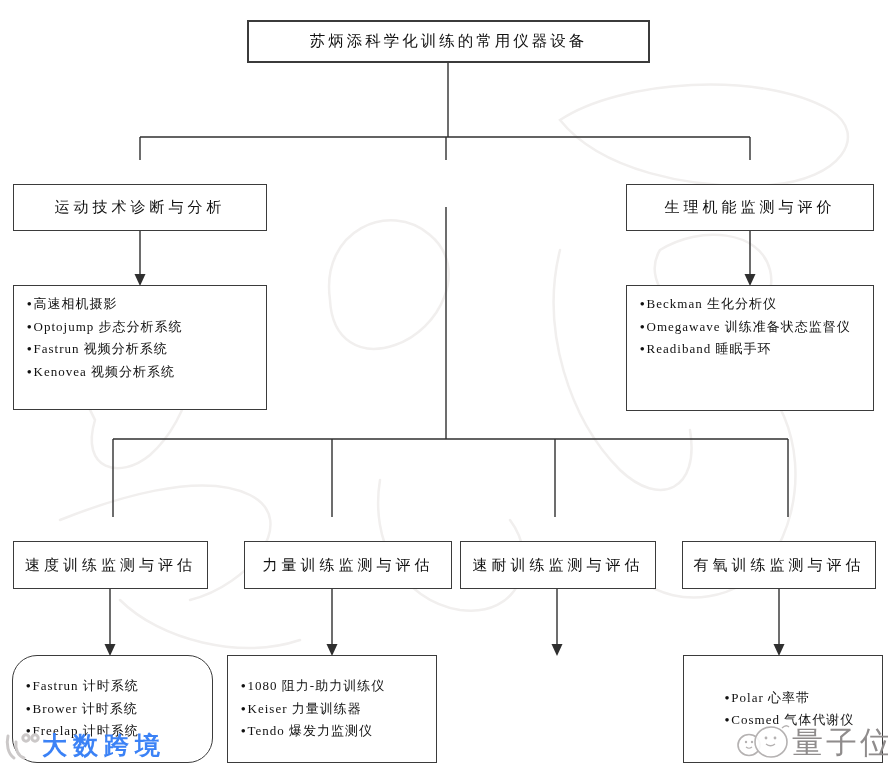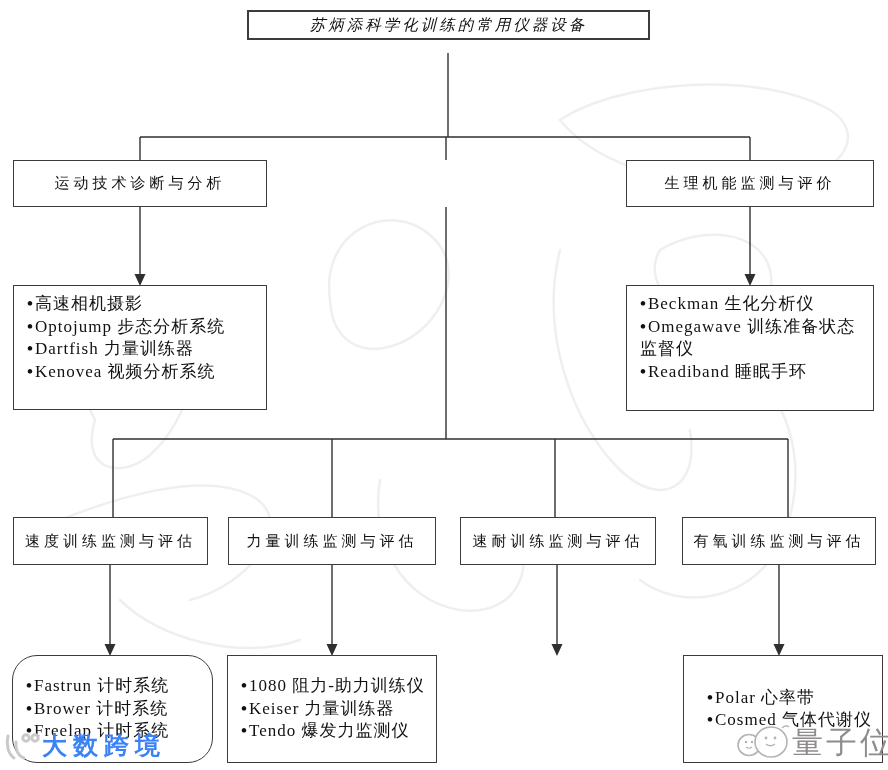--- a/index.html
+++ b/index.html
@@ -8,24 +8,24 @@
     font-family:"Liberation Serif","DejaVu Serif",serif;color:#111111;overflow:hidden;
   }
   svg.layer{position:absolute;left:0;top:0;width:888px;height:770px;}
   #bg-squiggles{z-index:0;}
   #connectors{z-index:1;}
   .box{
     position:absolute;background:#ffffff;border:1.5px solid #3b3b3b;box-sizing:border-box;
     display:flex;align-items:center;justify-content:center;text-align:center;z-index:2;
   }
   .title-box{border-width:2px;font-size:15.5px;letter-spacing:3px;}
-  .hdr{font-size:15px;letter-spacing:4px;}
+  .hdr{font-size:15px;letter-spacing:4px;margin-top:24px;}
   .listbox{justify-content:flex-start;text-align:left;padding-left:13px;}
   .listbox.top{align-items:flex-start;padding-top:7px;}
-  .listbox ul{list-style:none;margin:0;padding:0;font-size:17px;line-height:22.5px;letter-spacing:1px;}
+  .listbox ul{list-style:none;margin:0;padding:0;font-size:13px;line-height:22.5px;letter-spacing:1px;}
   .listbox li::before{content:"\2022";margin-right:1px;font-weight:bold;}
   .wm{position:absolute;z-index:5;display:flex;align-items:center;
       font-family:"Liberation Sans","DejaVu Sans",sans-serif;white-space:nowrap;}
   .wm-left{left:2px;top:729px;color:#3b82f6;font-weight:bold;font-size:25px;letter-spacing:6px;}
   .wm-right{left:736px;top:714px;color:#8f8c8c;font-size:31px;letter-spacing:3px;align-items:flex-end;}
   .wm svg{display:block;}
 </style>
 </head>
 <body>
 
@@ -67,51 +67,51 @@
     <path d="M110,565 V644"></path>
     <polygon points="104.5,644 115.5,644 110,656" fill="#2f2f2f" stroke="none"></polygon>
     <path d="M332,565 V644"></path>
     <polygon points="326.5,644 337.5,644 332,656" fill="#2f2f2f" stroke="none"></polygon>
     <path d="M557,565 V644"></path>
     <polygon points="551.5,644 562.5,644 557,656" fill="#2f2f2f" stroke="none"></polygon>
     <path d="M779,565 V644"></path>
     <polygon points="773.5,644 784.5,644 779,656" fill="#2f2f2f" stroke="none"></polygon>
   </svg>
 
-  <div class="box title-box" style="left:247px;top:10px;width:403px;height:30px;font-style:italic;">
+  <div class="box title-box" style="left:247px;top:20px;width:403px;height:43px;">
     <span>苏炳添科学化训练的常用仪器设备</span>
   </div>
 
   <div class="box hdr" style="left:13px;top:160px;width:254px;height:47px;">
     <span>运动技术诊断与分析</span>
   </div>
   <div class="box hdr" style="left:626px;top:160px;width:248px;height:47px;">
     <span>生理机能监测与评价</span>
   </div>
 
   <div class="box listbox top" style="left:13px;top:285px;width:254px;height:125px;">
     <ul>
         <li>高速相机摄影</li>
         <li>Optojump 步态分析系统</li>
-        <li>Dartfish 力量训练器</li>
+        <li>Fastrun 视频分析系统</li>
         <li>Kenovea 视频分析系统</li>
       </ul>
   </div>
   <div class="box listbox top" style="left:626px;top:285px;width:248px;height:126px;">
     <ul>
         <li>Beckman 生化分析仪</li>
         <li>Omegawave 训练准备状态监督仪</li>
         <li>Readiband 睡眠手环</li>
       </ul>
   </div>
 
   <div class="box hdr" style="left:13px;top:517px;width:195px;height:48px;font-family:Liberation Mono, monospace;">
     <span>速度训练监测与评估</span>
   </div>
-  <div class="box hdr" style="left:228px;top:517px;width:208px;height:48px;">
+  <div class="box hdr" style="left:244px;top:517px;width:208px;height:48px;">
     <span>力量训练监测与评估</span>
   </div>
   <div class="box hdr" style="left:460px;top:517px;width:196px;height:48px;">
     <span>速耐训练监测与评估</span>
   </div>
   <div class="box hdr" style="left:682px;top:517px;width:194px;height:48px;">
     <span>有氧训练监测与评估</span>
   </div>
 
   <div class="box listbox" style="left:12px;top:655px;width:201px;height:108px;border-radius:25px;">

